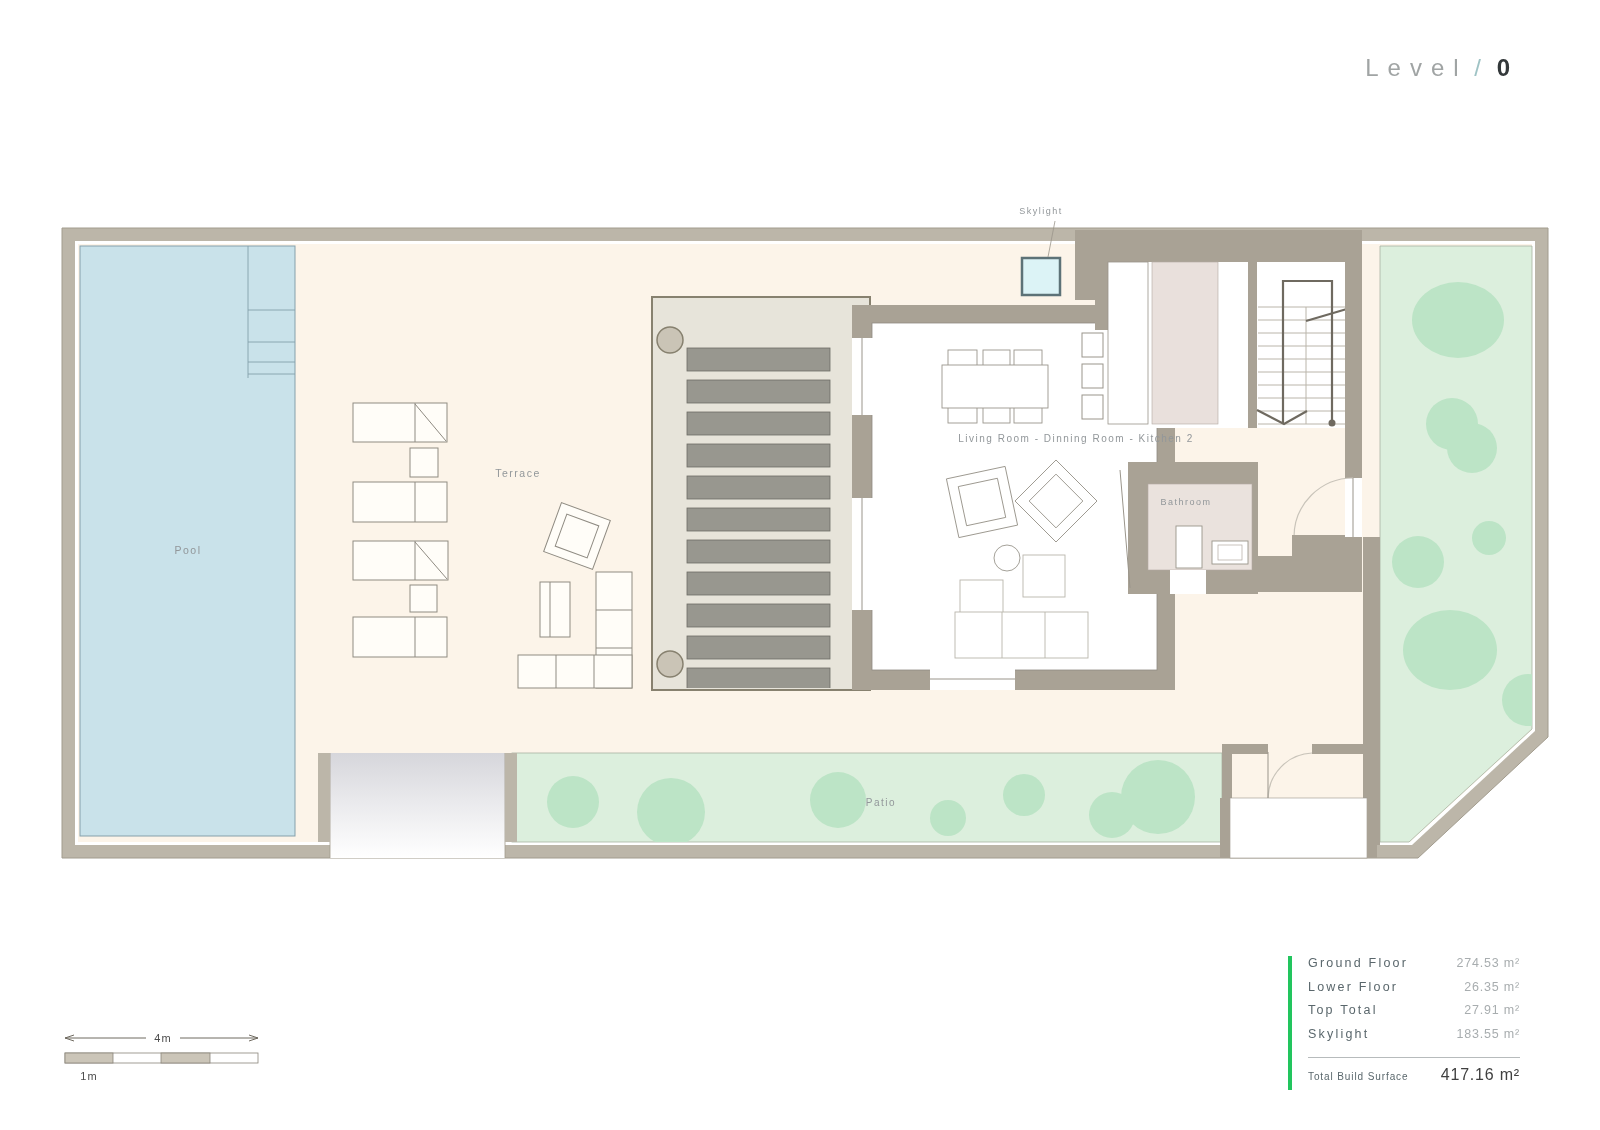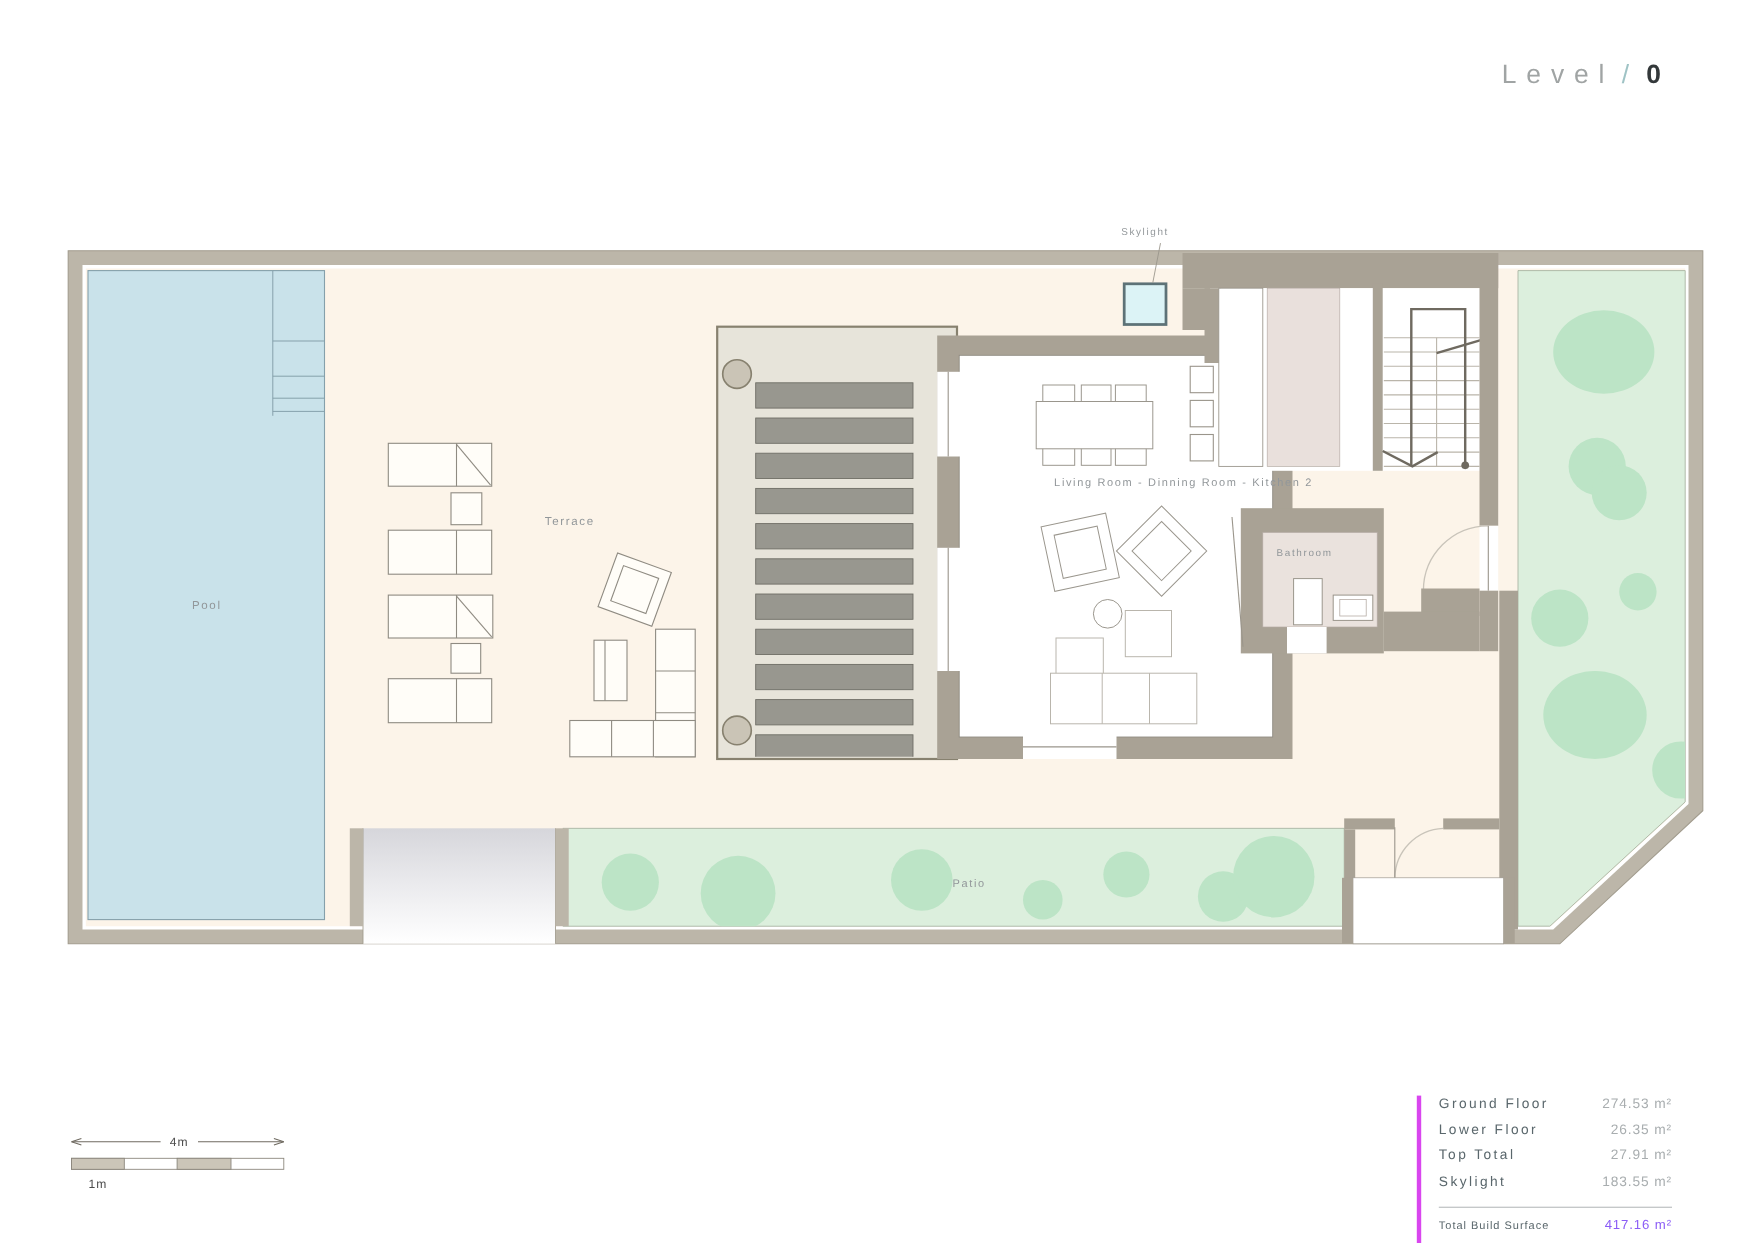--- a/index.html
+++ b/index.html
@@ -7,27 +7,27 @@
        font-family:"Liberation Sans", sans-serif;}
   .plan-svg{position:absolute;left:0;top:0;}
   .svg-label{fill:#92979a;letter-spacing:1.5px;}
   
   .title{position:absolute;top:54px;right:88px;font-size:24px;white-space:nowrap;}
   .title .lv{color:#a0a4a4;letter-spacing:9px;}
   .title .sep{color:#9fc3c5;letter-spacing:9px;}
   .title .num{color:#33383a;font-weight:700;letter-spacing:2px;}
   
   .area-table{position:absolute;left:1288px;top:956px;width:212px;
-      border-left:4px solid #d946ef;padding-left:16px;margin-top:40px;}
+      border-left:4px solid #22c55e;padding-left:16px;}
   .at-row{display:flex;justify-content:space-between;align-items:baseline;height:23.5px;}
   .at-label{font-size:12.5px;color:#5a676c;letter-spacing:2.2px;white-space:nowrap;}
   .at-value{font-size:12.5px;color:#a8adaf;letter-spacing:0.8px;white-space:nowrap;}
   .at-divider{border-top:1px solid #b7bbbc;margin:7px 0 8px 0;}
   .at-total .at-label{letter-spacing:0.9px;font-size:10px;}
-  .at-total .at-value{color:#8b5cf6;font-size:12px;}
+  .at-total .at-value{color:#404040;font-size:16px;}
   
   .scale-text{fill:#4c4c4c;font-size:11px;letter-spacing:1px;}
 </style>
 </head>
 <body>
 
 <svg class="plan-svg" width="1600" height="1130" viewBox="0 0 1600 1130">
   <defs>
     <linearGradient id="driveGrad" x1="0" y1="0" x2="0" y2="1">
       <stop offset="0" stop-color="#d6d6db"></stop>

